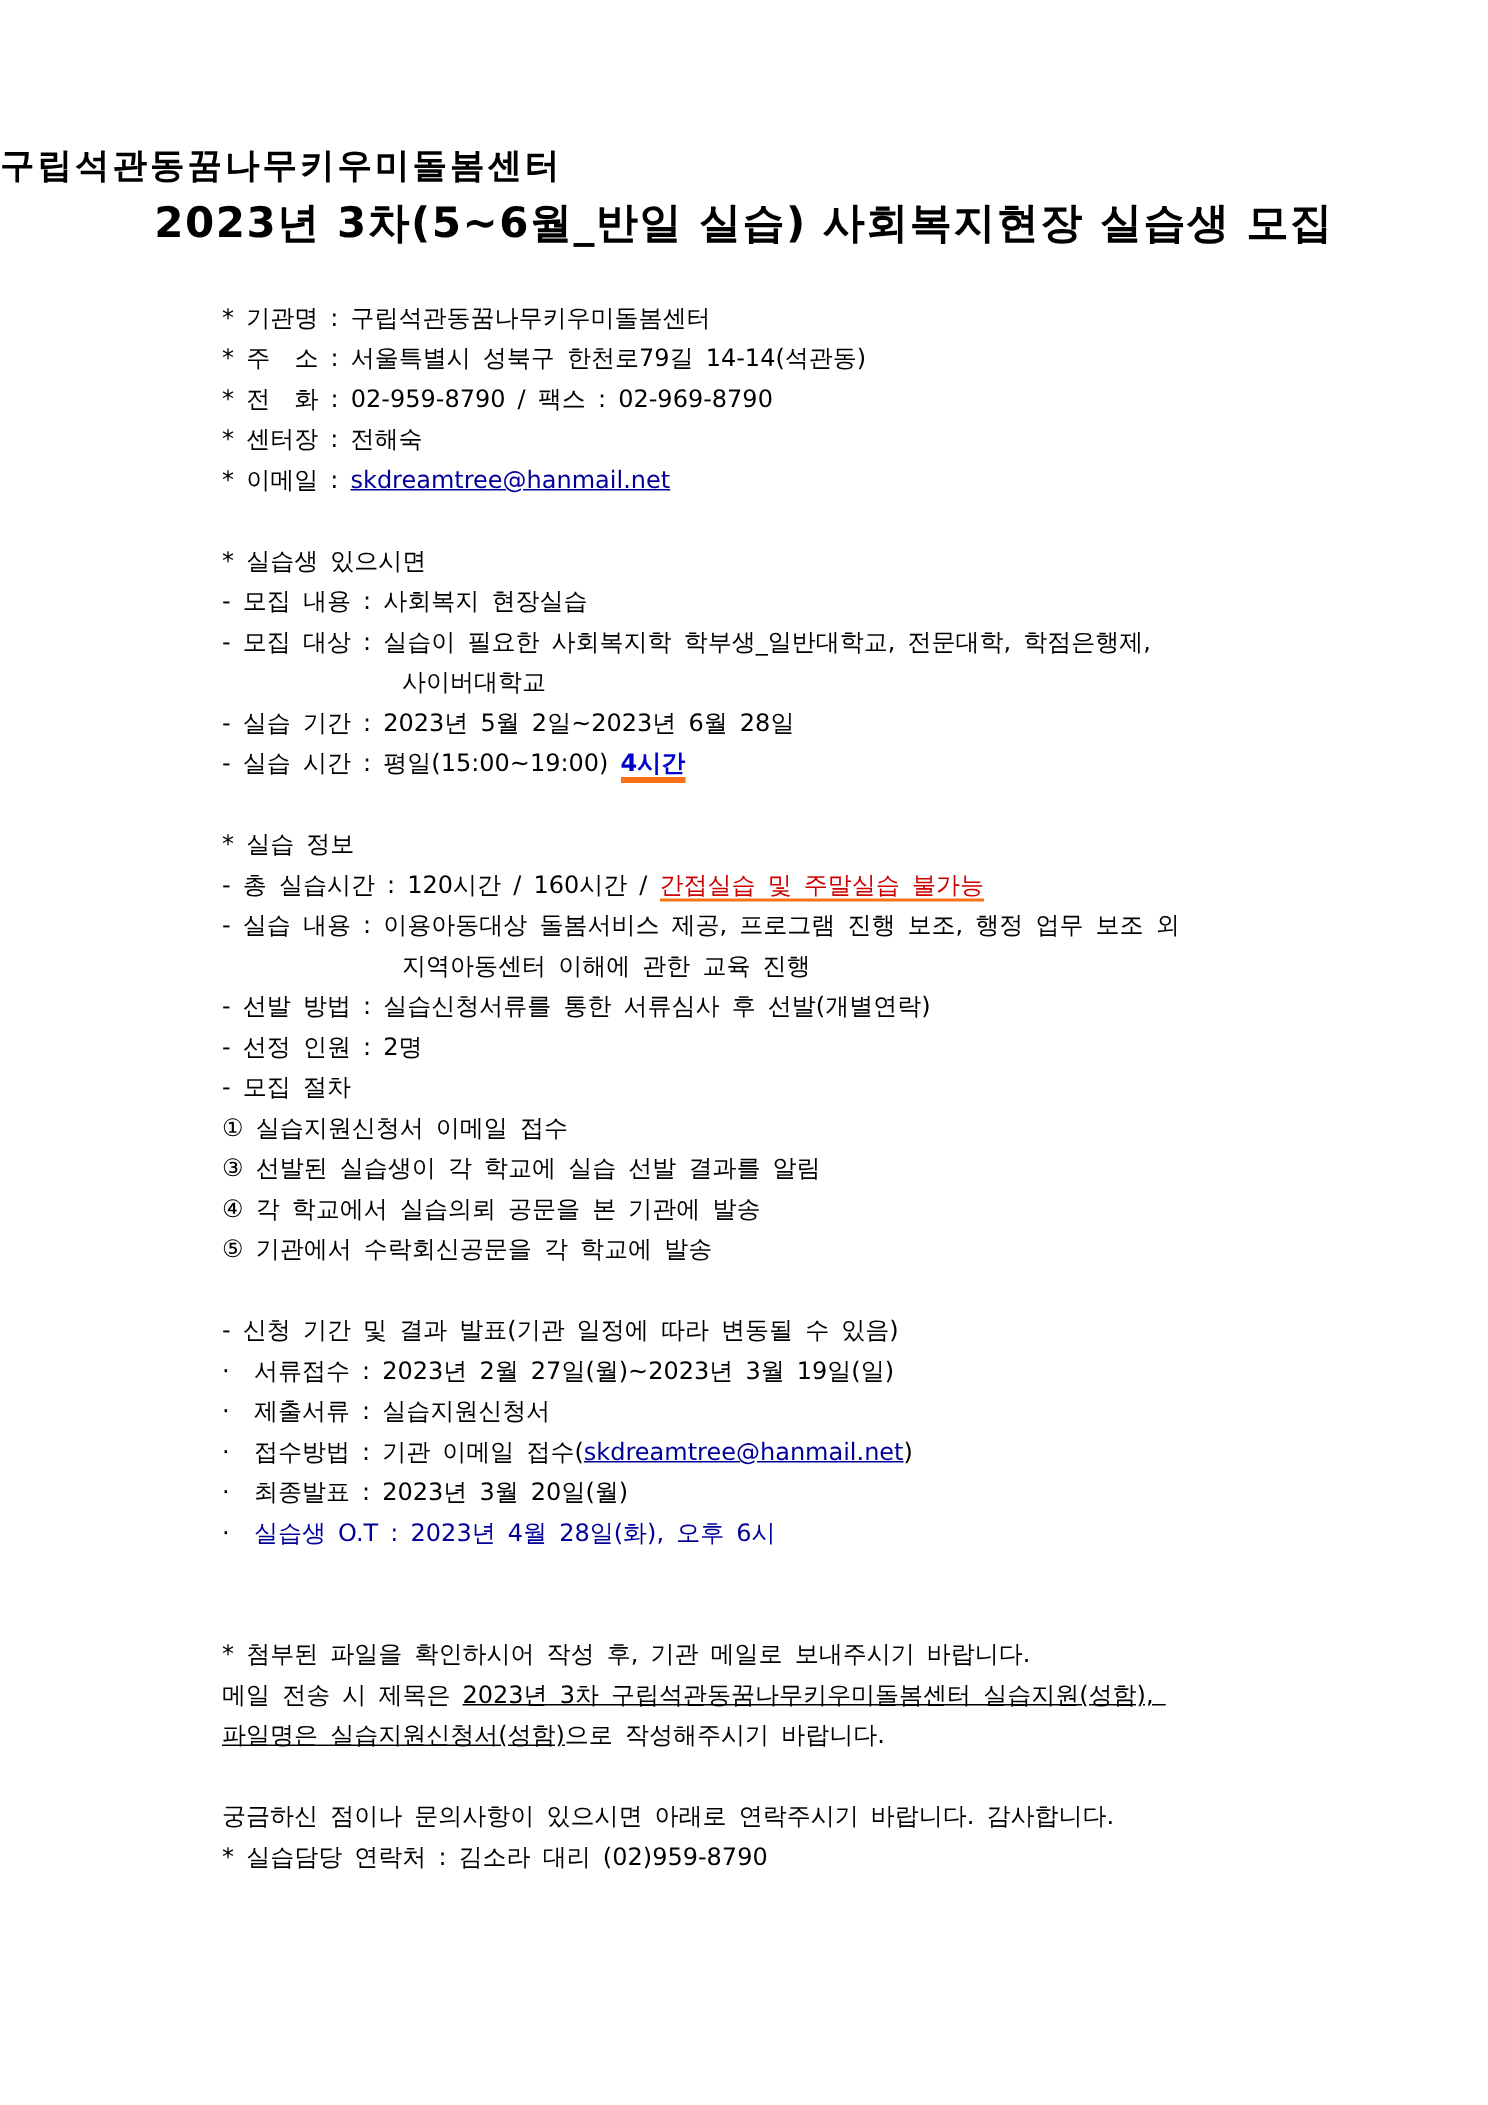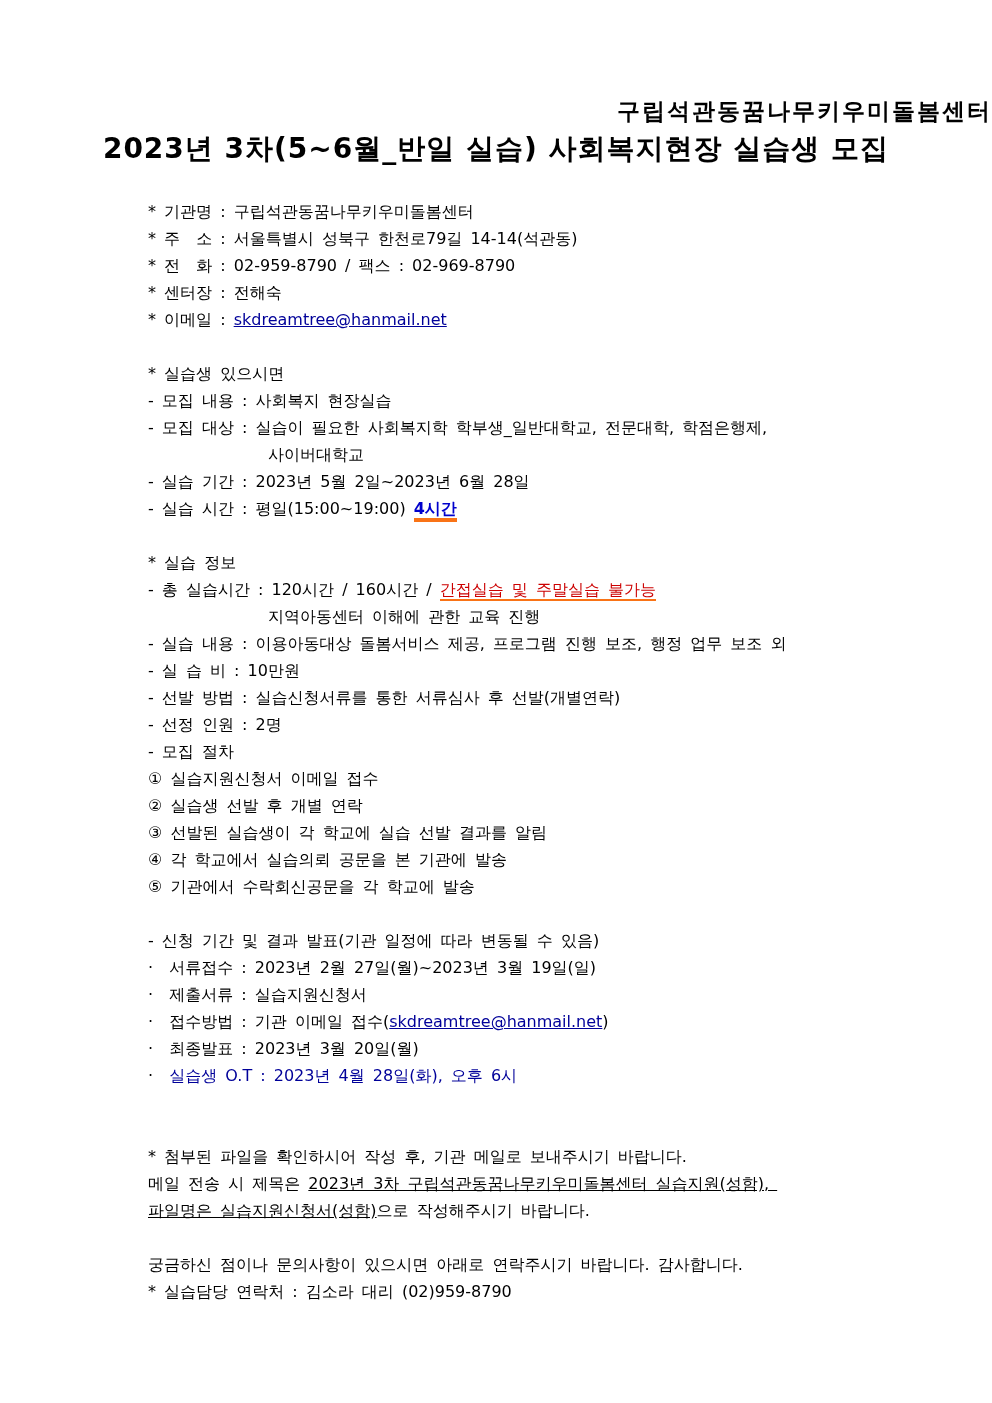--- a/index.html
+++ b/index.html
@@ -8,26 +8,27 @@
     width: 992px;
     height: 1403px;
     background: #ffffff;
     color: #000000;
     font-family: "DejaVu Sans", sans-serif;
     overflow: hidden;
     box-sizing: border-box;
     padding-top: 96px;
   }
   .doc-title {
-    text-align: right;
+    text-align: left;
     font-size: 23px;
     line-height: 30px;
     font-weight: 600;
     letter-spacing: 2px;
     white-space: pre;
+    font-family: Liberation Serif, serif;
   }
   .doc-subtitle {
     text-align: center;
     font-size: 28px;
     line-height: 34px;
     font-weight: 600;
     letter-spacing: 1px;
     margin-top: 6px;
     white-space: pre;
   }
@@ -85,28 +86,26 @@
       <div class="line">- 모집 내용 : 사회복지 현장실습</div>
       <div class="line">- 모집 대상 : 실습이 필요한 사회복지학 학부생_일반대학교, 전문대학, 학점은행제,</div>
       <div class="line indent-cont">사이버대학교</div>
       <div class="line">- 실습 기간 : 2023년 5월 2일~2023년 6월 28일</div>
       <div class="line"><span>- 실습 시간 : 평일(15:00~19:00) </span><span class="hours-accent">4시간</span></div>
     </div>
 
     <div class="sec">
       <div class="line">* 실습 정보</div>
       <div class="line"><span>- 총 실습시간 : 120시간 / 160시간 / </span><span class="alert-red">간접실습 및 주말실습 불가능</span></div>
+      <div class="line">- 실습 내용 : 이용아동대상 돌봄서비스 제공, 프로그램 진행 보조, 행정 업무 보조 외</div>
       <div class="line indent-cont">지역아동센터 이해에 관한 교육 진행</div>
-      <div class="line">- 실습 내용 : 이용아동대상 돌봄서비스 제공, 프로그램 진행 보조, 행정 업무 보조 외</div>
-      <div class="line">- 실 습 비 : 10만원</div>
       <div class="line">- 선발 방법 : 실습신청서류를 통한 서류심사 후 선발(개별연락)</div>
       <div class="line">- 선정 인원 : 2명</div>
       <div class="line">- 모집 절차</div>
       <div class="line">① 실습지원신청서 이메일 접수</div>
-      <div class="line">② 실습생 선발 후 개별 연락</div>
       <div class="line">③ 선발된 실습생이 각 학교에 실습 선발 결과를 알림</div>
       <div class="line">④ 각 학교에서 실습의뢰 공문을 본 기관에 발송</div>
       <div class="line">⑤ 기관에서 수락회신공문을 각 학교에 발송</div>
     </div>
 
     <div class="sec">
       <div class="line">- 신청 기간 및 결과 발표(기관 일정에 따라 변동될 수 있음)</div>
       <div class="line">·  서류접수 : 2023년 2월 27일(월)~2023년 3월 19일(일)</div>
       <div class="line">·  제출서류 : 실습지원신청서</div>
       <div class="line"><span>·  접수방법 : 기관 이메일 접수(</span><span class="email-link">skdreamtree@hanmail.net</span><span>)</span></div>

